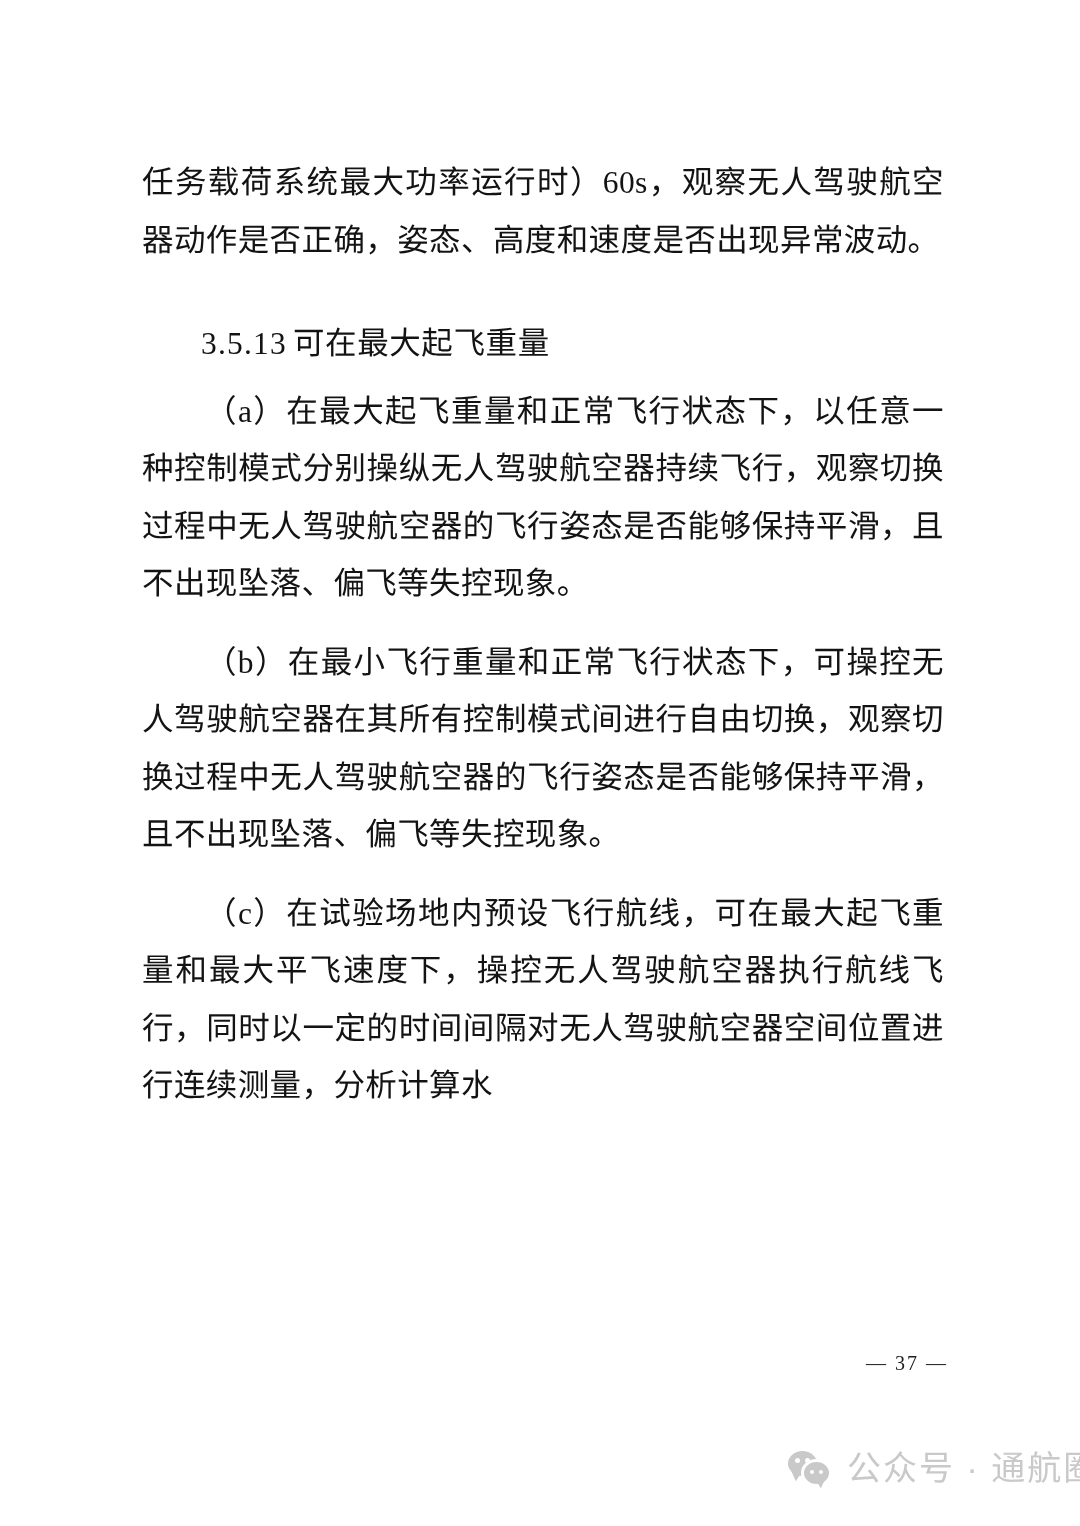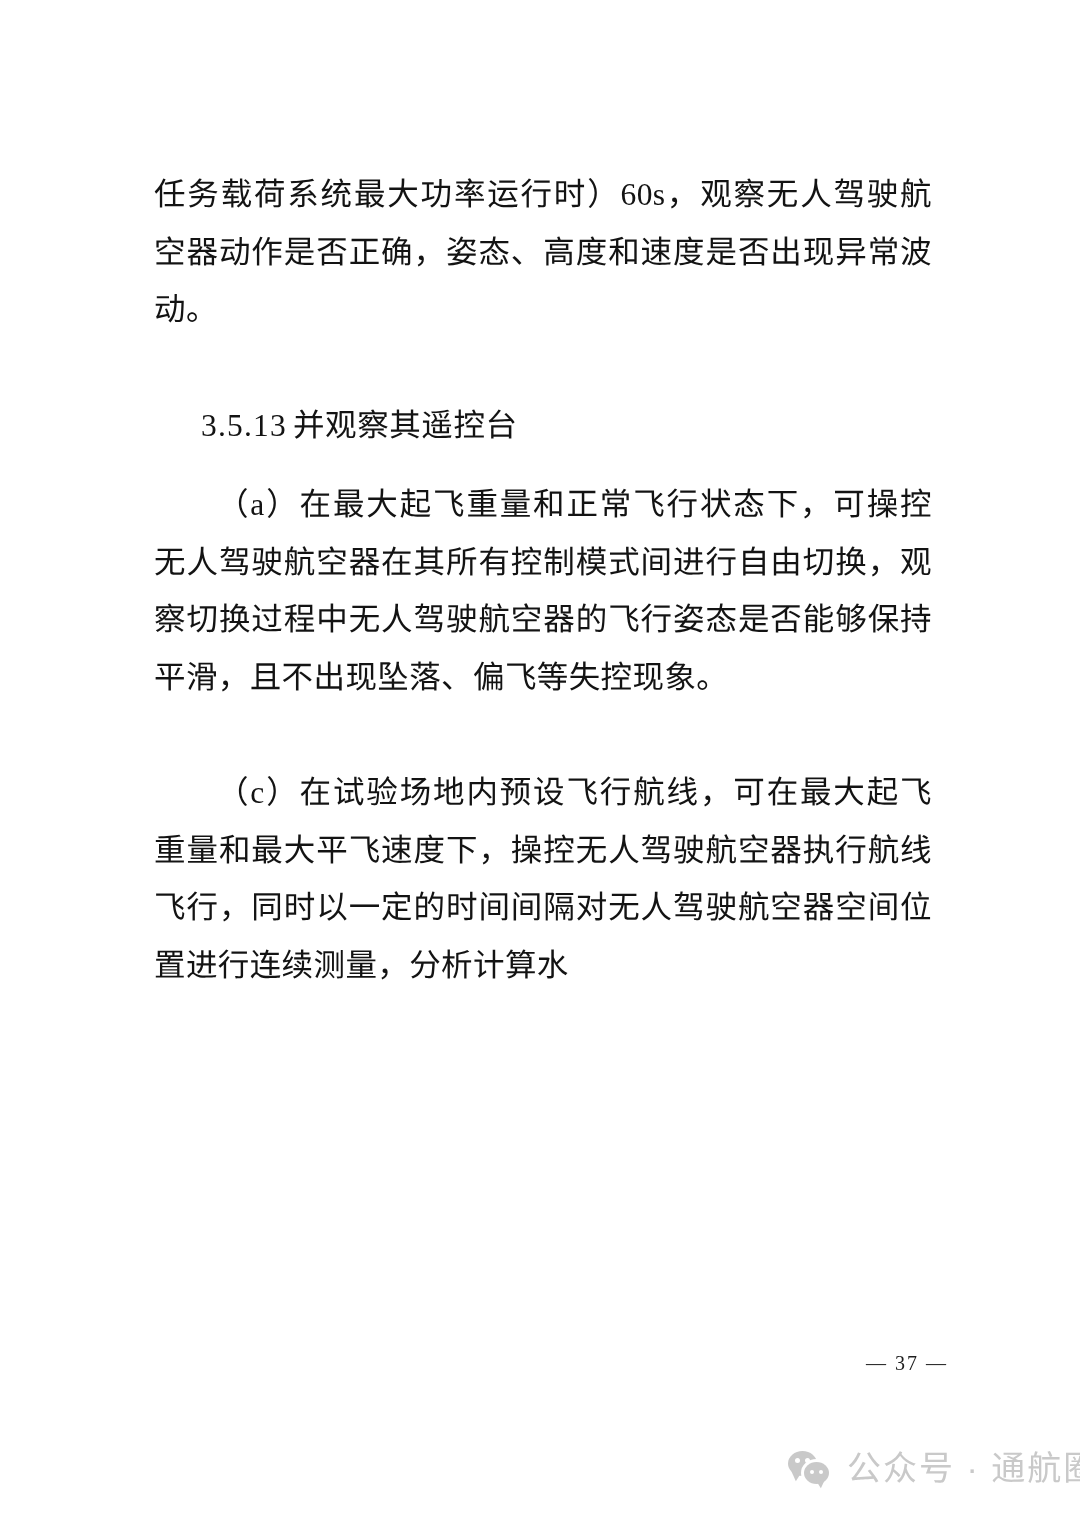--- a/index.html
+++ b/index.html
@@ -32,21 +32,21 @@
   }
 
   
   .para {
     font-size: 31.5px;
     line-height: 57.5px;
     letter-spacing: 0.4px;
     text-align: justify;
     text-justify: inter-character;
     text-align-last: left;
-    margin: 16px;
+    margin: 4px;
     color: #131313;
     word-break: break-all;
   }
 
   .para.indent {
     text-indent: 63px;
   }
 
   
   .gap-sm { height: 6px; }
@@ -174,29 +174,30 @@
 
     <div class="gap-md"></div>
 
 
     <div class="gap-md"></div>
 
 
     <div class="gap-lg"></div>
 
     <h2 class="heading">
-      <span class="num">3.5.13</span><span>并观察其遥控台</span>
+      <span class="num">3.5.13</span><span>可在最大起飞重量</span>
     </h2>
 
     <div class="gap-sm"></div>
 
-    <p class="para indent">（a）在最大起飞重量和正常飞行状态下，可操控无人驾驶航空器在其所有控制模式间进行自由切换，观察切换过程中无人驾驶航空器的飞行姿态是否能够保持平滑，且不出现坠落、偏飞等失控现象。</p>
-
-    <div class="gap-md"></div>
-
+    <p class="para indent">（a）在最大起飞重量和正常飞行状态下，以任意一种控制模式分别操纵无人驾驶航空器持续飞行，观察切换过程中无人驾驶航空器的飞行姿态是否能够保持平滑，且不出现坠落、偏飞等失控现象。</p>
+
+    <div class="gap-md"></div>
+
+    <p class="para indent">（b）在最小飞行重量和正常飞行状态下，可操控无人驾驶航空器在其所有控制模式间进行自由切换，观察切换过程中无人驾驶航空器的飞行姿态是否能够保持平滑，且不出现坠落、偏飞等失控现象。</p>
 
     <div class="gap-md"></div>
 
     <p class="para indent">（c）在试验场地内预设飞行航线，可在最大起飞重量和最大平飞速度下，操控无人驾驶航空器执行航线飞行，同时以一定的时间间隔对无人驾驶航空器空间位置进行连续测量，分析计算水</p>
 
   </div>
 
   <div class="page-number">— 37 —</div>
 
   <div class="watermark">

